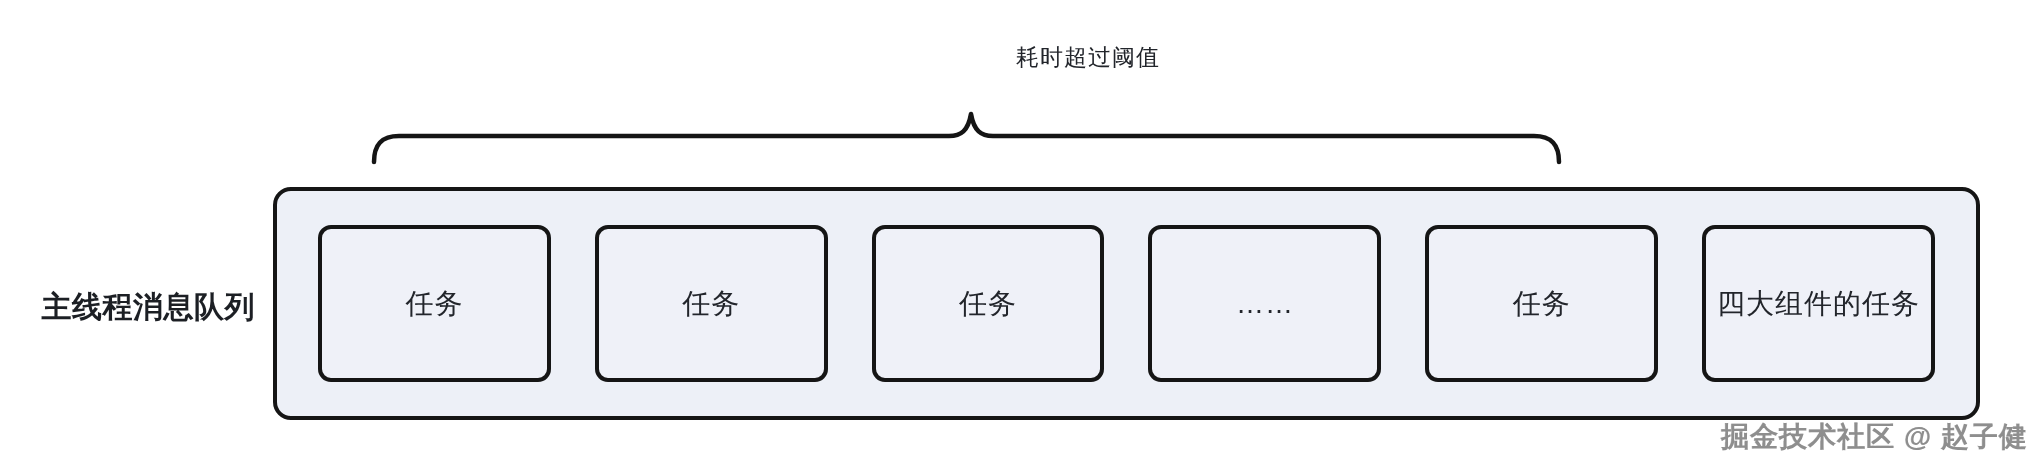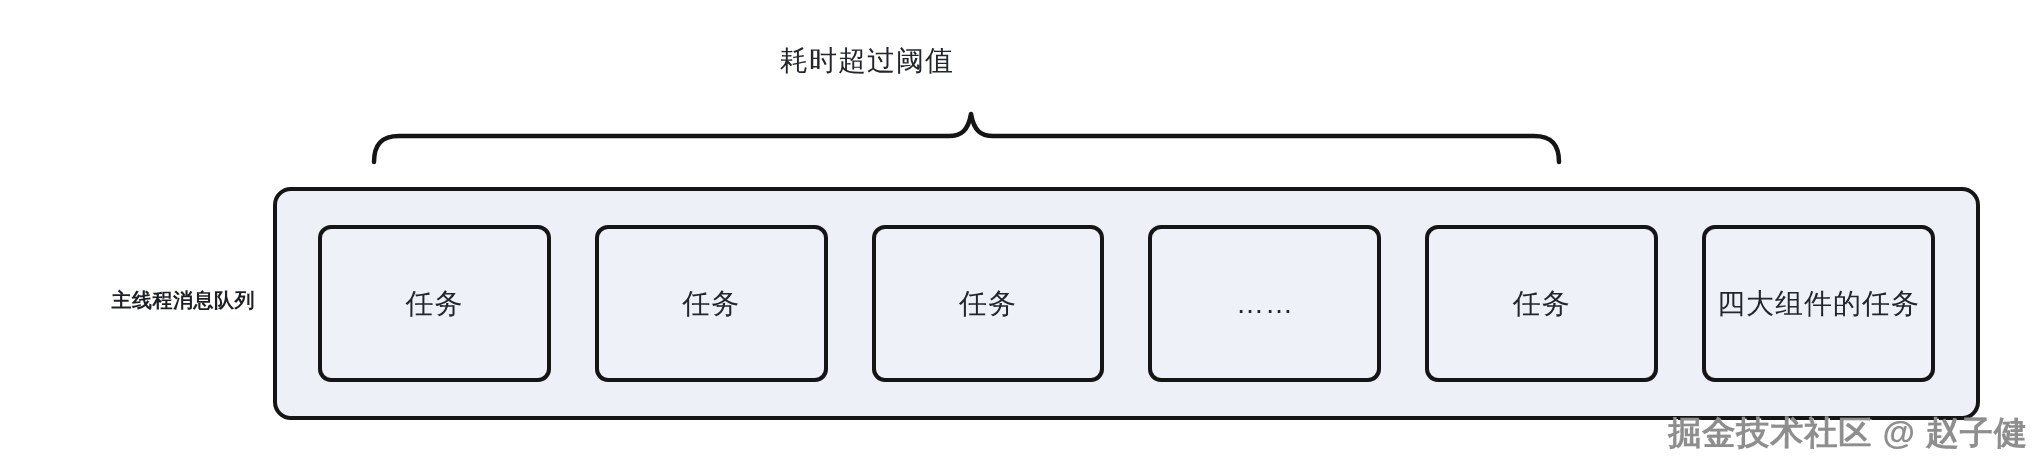--- a/index.html
+++ b/index.html
@@ -16,38 +16,38 @@
     width:2032px;height:470px;overflow:hidden;
   }
   .stage{
     position:relative;
     width:2032px;height:470px;
     background:#ffffff;
   }
   .brace-title{
     position:absolute;
     left:780px;top:42px;width:380px;
-    text-align:left;
-    font-size:28px;
+    text-align:right;
+    font-size:23px;
     font-weight:500;
     letter-spacing:1px;
     color:var(--text-dark);
   }
   .brace-svg{
     position:absolute;
     left:371px;top:107px;
     width:1191px;height:58px;
     display:block;
   }
   .queue-label{
     position:absolute;
     left:20px;top:287px;
     width:235px;
     text-align:right;
-    font-size:20px;
+    font-size:30px;
     font-weight:700;
     letter-spacing:0.5px;
     color:#1c1f24;
     white-space:nowrap;
   }
   .queue-container{
     position:absolute;
     left:273px;top:187px;
     width:1707px;height:233px;
     background:var(--container-fill);
@@ -68,21 +68,21 @@
     align-items:center;
     justify-content:center;
     font-size:28px;
     color:var(--text-dark);
     letter-spacing:1px;
     white-space:nowrap;
   }
   .watermark{
     position:absolute;
     right:4px;bottom:14px;
-    font-size:33px;
+    font-size:28px;
     font-weight:700;
     color:var(--watermark-color);
     text-shadow:1.5px 1.5px 0 #ffffff, -0.5px -0.5px 0 rgba(90,90,90,0.35);
     letter-spacing:1px;
     white-space:nowrap;
   }
 </style>
 </head>
 <body>
 

